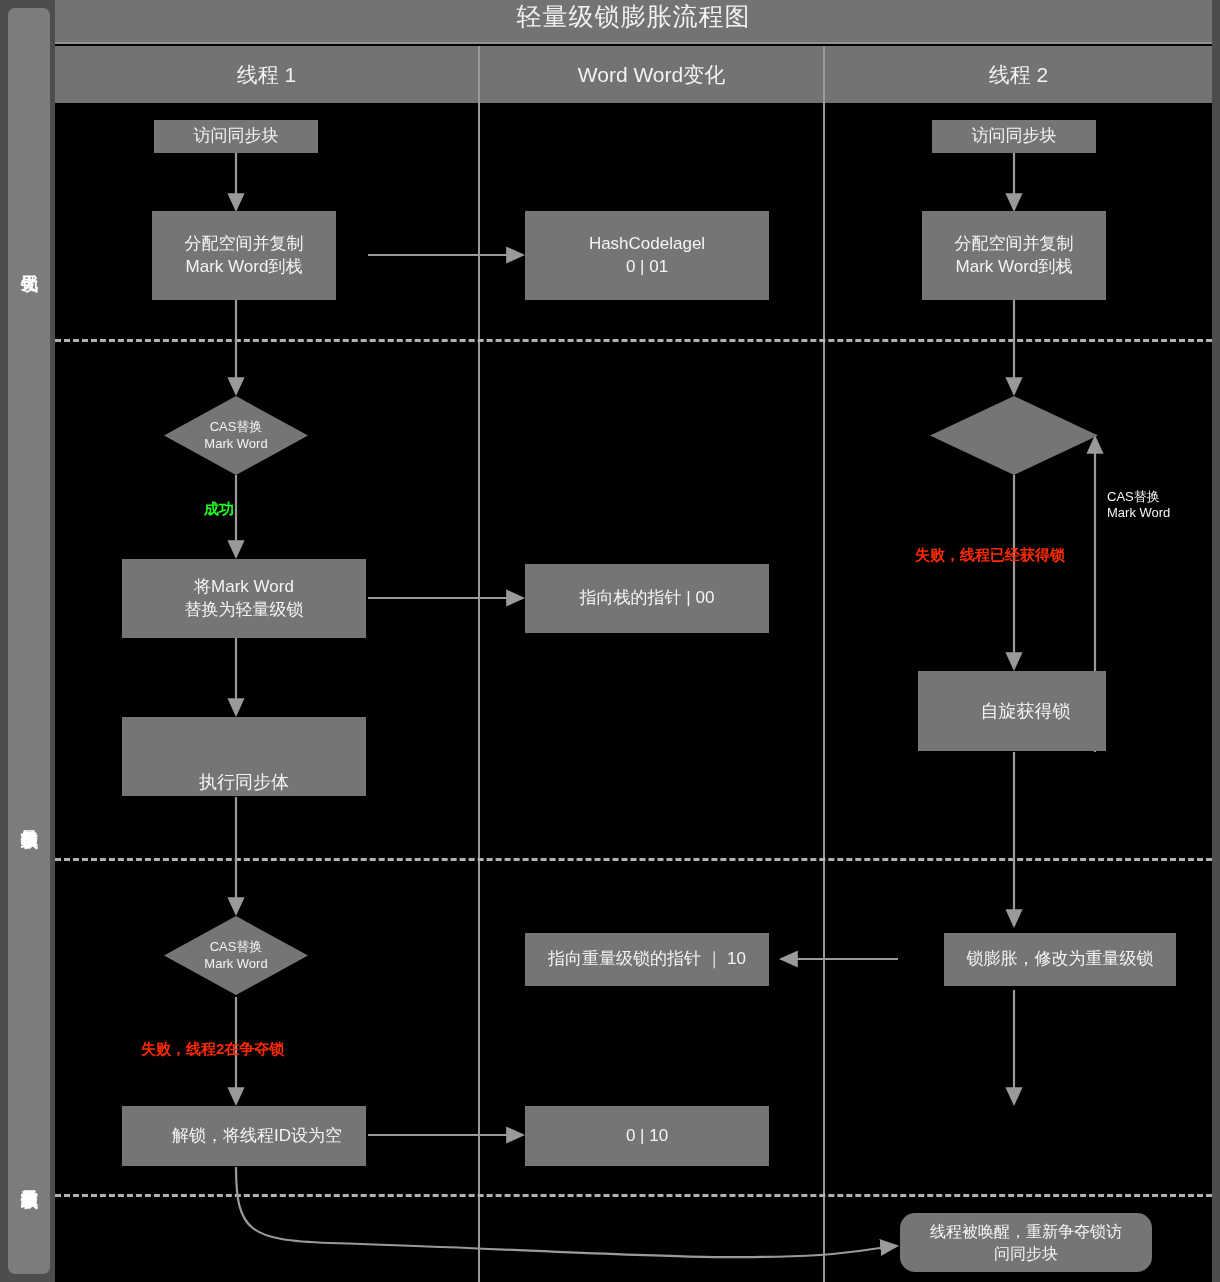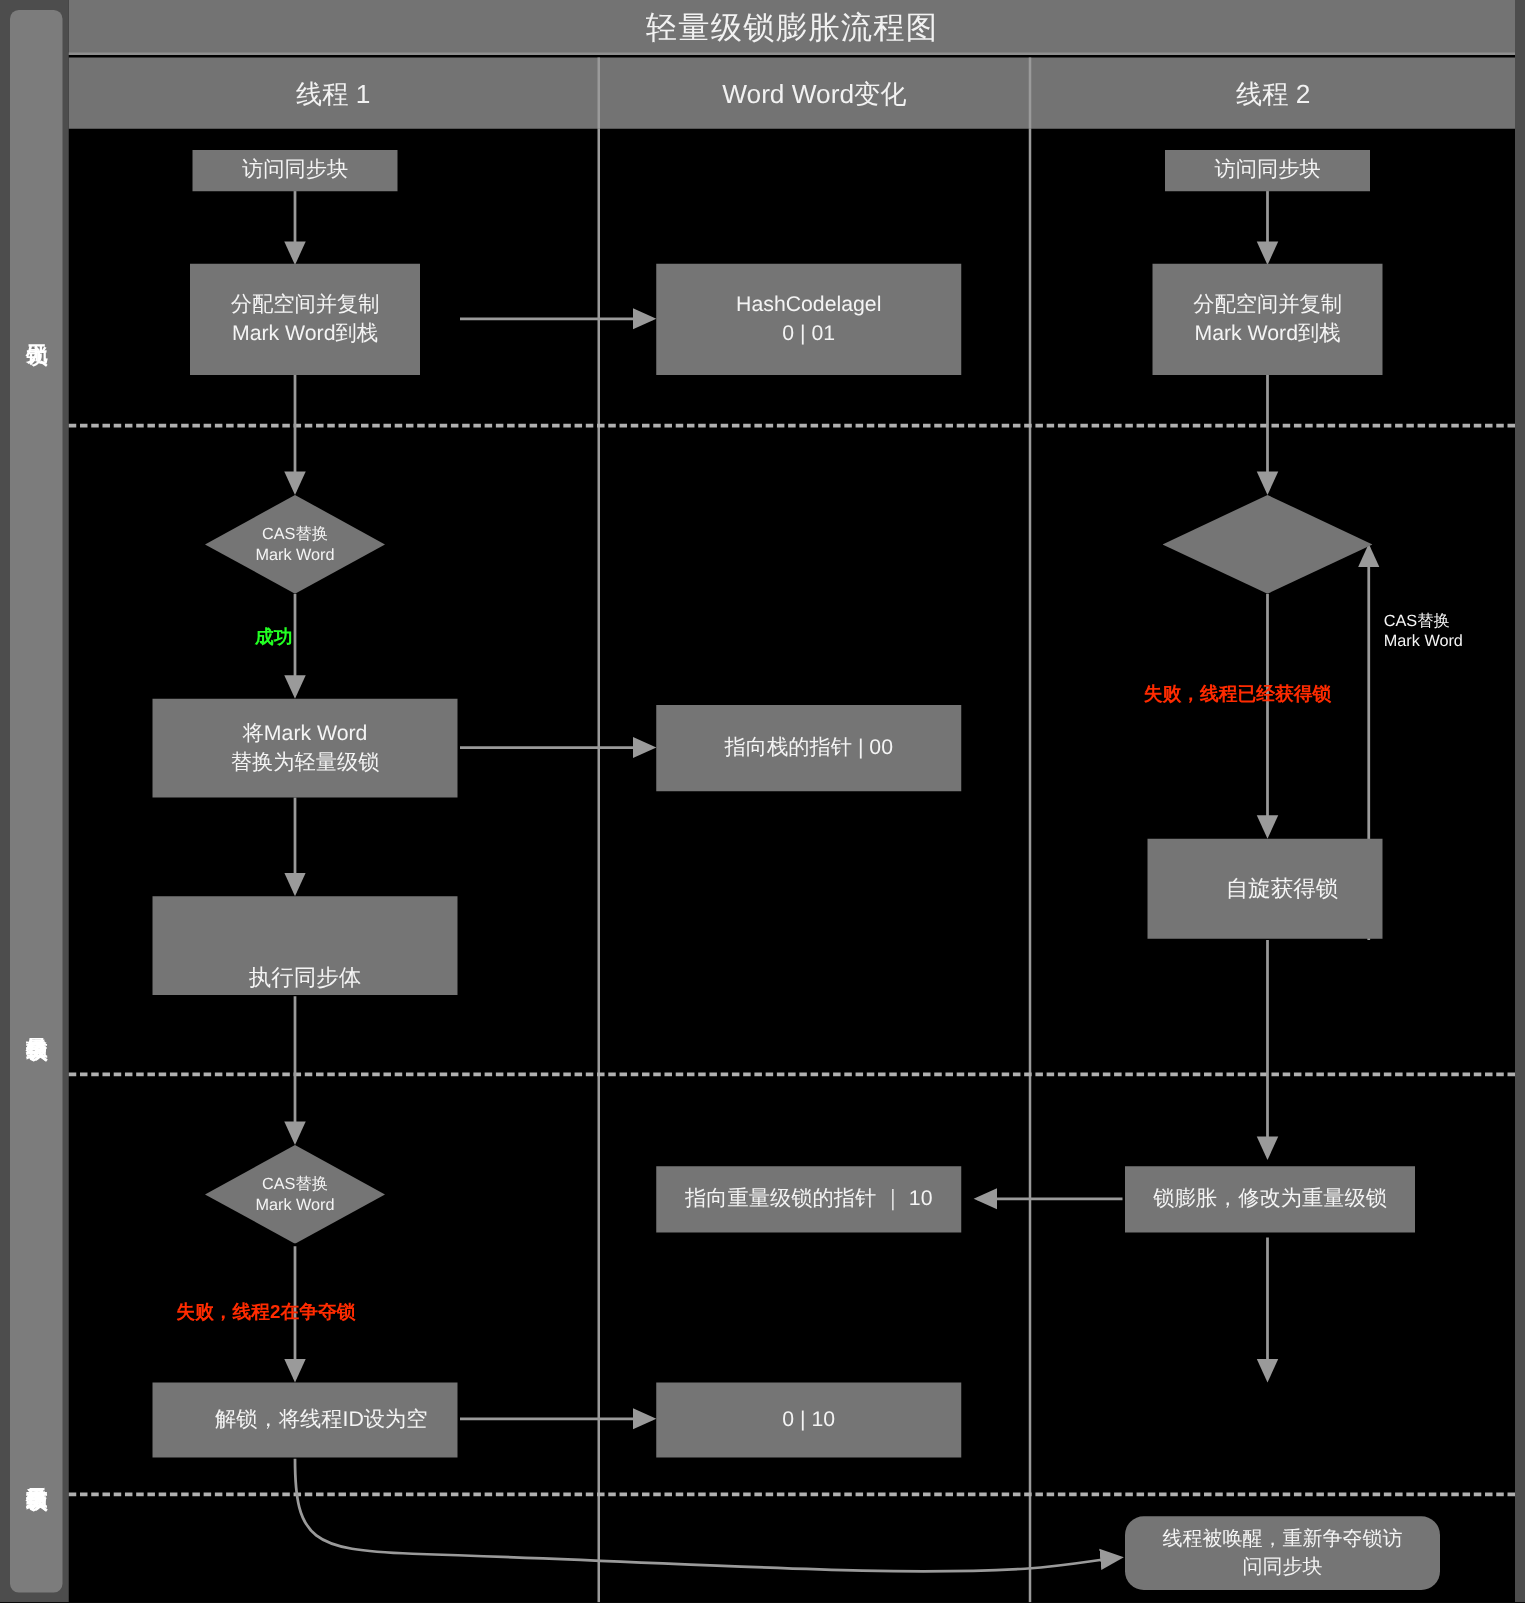--- a/index.html
+++ b/index.html
@@ -35,21 +35,21 @@
 
   
   .title-bar {
     position: absolute;
     left: 55px; top: 0px;
     width: 1157px; height: 44px;
     background: #737373;
     border-bottom: 2px solid #8f8f8f;
     box-sizing: border-box;
     display: flex;
-    align-items: center;
+    align-items: flex-start;
     justify-content: center;
   }
   .title-text {
     color: #f2f2f2;
     font-size: 25px;
     letter-spacing: 1px;
     font-weight: 400;
   }
 
   
@@ -320,21 +320,21 @@
 
   <div class="edge-label plain" style="left:1107px; top:489px; color:#f4f4f4; text-align:left; white-space:pre-line;">CAS替换
 Mark Word</div>
 
   <div class="edge-label" style="left:915px; top:546px; color:#ff2b00;">失败，线程已经获得锁</div>
 
   <div class="node lg" style="left:918px; top:671px; width:188px; height:80px;padding-left:33px;">
     <span>自旋获得锁</span>
   </div>
 
-  <div class="node" style="left:900px; top:933px; width:232px; height:53px;">
+  <div class="node" style="left:944px; top:933px; width:232px; height:53px;">
     <span>锁膨胀，修改为重量级锁</span>
   </div>
 
 
   <div class="node small" style="left:900px; top:1213px; width:252px; height:59px; white-space:pre-line;border-radius:15px;">
     <span>线程被唤醒，重新争夺锁访
 问同步块</span>
   </div>
 
 </div>

